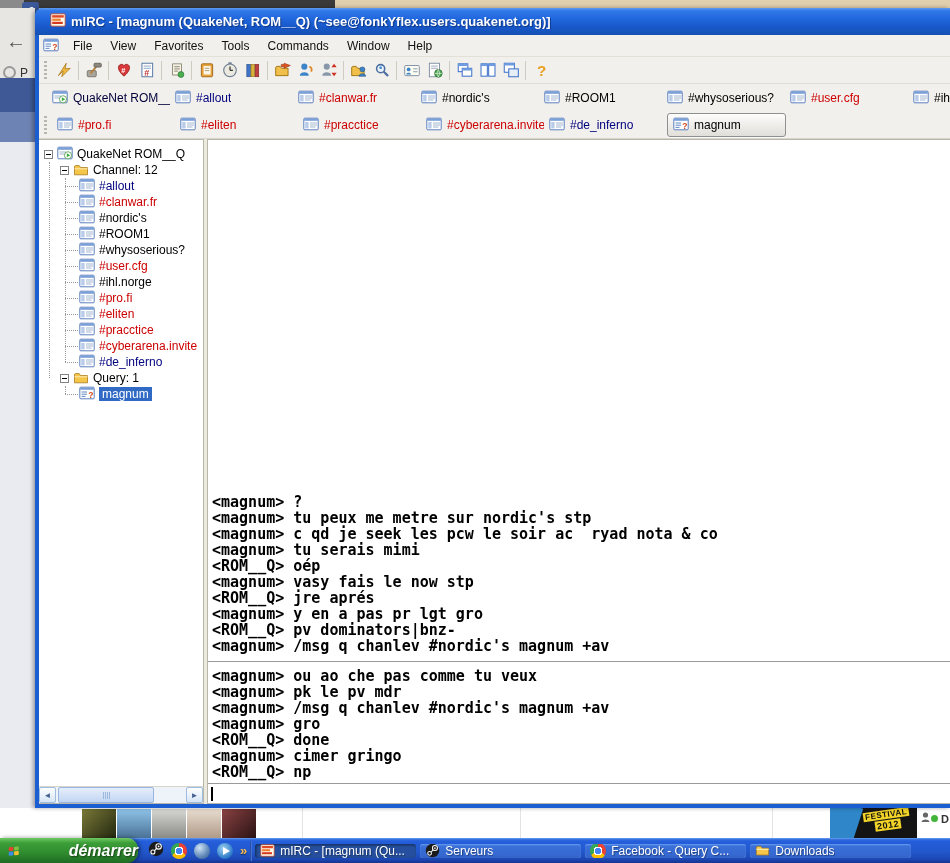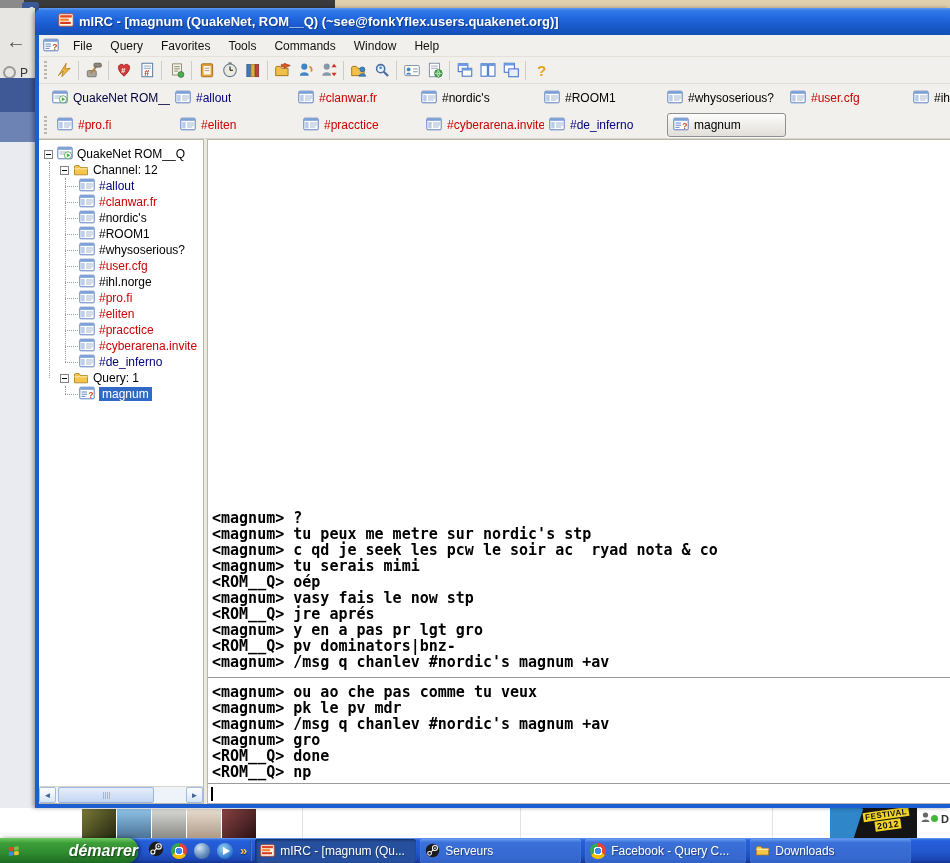--- a/index.html
+++ b/index.html
@@ -35,21 +35,21 @@
   .fest-2 { left:45px; top:14px; font-size:9px; }
   .presence { position:absolute; left:917px; top:806px; width:33px; height:32px; background:#fff; }
   .presence svg { position:absolute; left:3px; top:5px; }
   .presence .dot { position:absolute; left:14px; top:9px; width:7px; height:7px; border-radius:50%; background:#41b53a; }
   .presence .plabel { position:absolute; left:24px; top:7px; font-size:11px; font-weight:bold; color:#333; }
   
   .mirc-window { position:absolute; left:35px; top:8px; width:915px; height:800px;
     background:#1b5ed2; border-top-left-radius:8px; display:flex; flex-direction:column;
     padding:0 0 4px 4px; box-shadow:-2px 0 4px rgba(0,0,0,.35); }
   .titlebar { height:27px; border-top-left-radius:8px; display:flex; align-items:center; gap:5px;
-    padding-left:23px; margin-left:-4px;
+    padding-left:15px; margin-left:-4px;
     background:linear-gradient(180deg,#5f9af3 0%,#3079e8 10%,#2067de 40%,#1757c8 72%,#1550b4 100%); }
   .titlebar .wtitle { color:#fff; font-size:13px; font-weight:bold; white-space:nowrap; overflow:hidden;
     text-shadow:1px 1px 1px #10357f; }
   .window-body { flex:1; background:#f2f0ec; display:flex; flex-direction:column; overflow:hidden; }
   
   .menubar { height:22px; display:flex; align-items:center; background:#f2f0ec; padding-left:4px; gap:2px;
     border-bottom:1px solid #e3e0d8; }
   .menu-item { font-size:12px; color:#111; padding:2px 8px; }
   
   .toolbar { height:27px; display:flex; align-items:center; background:#f2f0ec; padding-left:2px;
@@ -106,21 +106,21 @@
   .taskbar { position:absolute; left:0; top:838px; width:950px; height:25px;
     background:linear-gradient(180deg,#6fa3ef 0%,#3a74e0 5%,#255edc 12%,#2258cc 55%,#1c47b5 85%,#15348f 100%); display:flex; align-items:center; }
   .start-btn { width:138px; height:25px; flex:none; display:flex; align-items:center; gap:5px; padding-left:8px;
     background:linear-gradient(180deg,#6fca62 0%,#3c9e38 20%,#2f8c2e 60%,#1e6b23 100%);
     border-radius:0 11px 11px 0; box-shadow:2px 0 4px rgba(0,0,0,.4); }
   .start-label { color:#fff; font-size:16px; font-weight:bold; font-style:italic; text-shadow:1px 1px 2px rgba(0,0,0,.55);margin-left:44px; }
   .quick-launch { display:flex; align-items:center; gap:7px; padding:0 6px 0 10px; }
   .ql-chevron { color:#ffc14d; font-weight:bold; font-size:13px; margin-left:1px; text-shadow:0 1px 1px rgba(0,0,0,.5); }
   .tb-divider { width:2px; height:20px; background:linear-gradient(90deg,#1a3e9c,#5583dd); margin:0 3px; }
   .tasks { display:flex; align-items:center; gap:4px; }
-  .task-btn { width:161px; height:24px; display:flex; align-items:center; gap:5px; padding-left:5px;
+  .task-btn { width:161px; height:14px; display:flex; align-items:center; gap:5px; padding-left:5px;
     border-radius:3px; background:linear-gradient(180deg,#639aef 0%,#3a70d8 15%,#3567cf 85%,#2d5dc0 100%);
     box-shadow:inset 0 0 1px #8cb0f2; overflow:hidden; }
   .task-btn.active { background:#26509f; box-shadow:inset 1px 1px 3px rgba(0,0,0,.5); }
   .task-label { color:#fff; font-size:12px; white-space:nowrap; overflow:hidden; text-shadow:1px 1px 1px rgba(0,0,0,.4); }
   .ql-ball { width:16px; height:16px; border-radius:50%; display:block; }
   .ball-chrome { background:
       radial-gradient(circle at 50% 50%, #4285f4 0 26%, #fff 27% 38%, rgba(0,0,0,0) 39%),
       conic-gradient(#ea4335 0 33%, #fbbc05 33% 67%, #34a853 67% 100%); }
   .ball-network { background:radial-gradient(circle at 35% 30%, #cfe4f5, #5e87b8 60%, #33567e); }
   .ball-wmp { position:relative; background:radial-gradient(circle at 40% 35%, #9fd4f2, #2a77c8 70%, #1a4f90); }
@@ -185,21 +185,21 @@
             <svg width="16" height="16" viewBox="0 0 16 16" style="flex:none">
               <rect x="0.8" y="1.2" width="14.4" height="11.6" rx="1" fill="#fff" stroke="#4a70b8" stroke-width="0.9"></rect>
               <rect x="1.2" y="1.6" width="13.6" height="2.2" fill="#7aa0d8"></rect>
               <line x1="2.5" y1="6" x2="8" y2="6" stroke="#6f92c8" stroke-width="1.1"></line>
               <line x1="2.5" y1="8.2" x2="8" y2="8.2" stroke="#6f92c8" stroke-width="1.1"></line>
               <line x1="2.5" y1="10.4" x2="6.5" y2="10.4" stroke="#6f92c8" stroke-width="1.1"></line>
               <text x="9.2" y="11.6" font-size="8.5" font-weight="bold" fill="#d04818">?</text>
             </svg>
           </span>
       <div class="menu-item">File</div>
-          <div class="menu-item">Query</div>
+          <div class="menu-item">View</div>
           <div class="menu-item">Favorites</div>
           <div class="menu-item">Tools</div>
           <div class="menu-item">Commands</div>
           <div class="menu-item">Window</div>
           <div class="menu-item">Help</div>
         </div>
       <div class="toolbar" id="toolbar">
         <div class="gripper"></div>
       <div class="tb-btn">
             <svg width="18" height="18" viewBox="0 0 16 16" style="flex:none">
@@ -713,20 +713,21 @@
               <div class="chat-line">&lt;ROM__Q&gt; jre aprés</div>
               <div class="chat-line">&lt;magnum&gt; y en a pas pr lgt gro</div>
               <div class="chat-line">&lt;ROM__Q&gt; pv dominators|bnz-</div>
               <div class="chat-line">&lt;magnum&gt; /msg q chanlev #nordic's magnum +av</div>
               <div class="chat-sep"></div>
               <div class="chat-line">&lt;magnum&gt; ou ao che pas comme tu veux</div>
               <div class="chat-line">&lt;magnum&gt; pk le pv mdr</div>
               <div class="chat-line">&lt;magnum&gt; /msg q chanlev #nordic's magnum +av</div>
               <div class="chat-line">&lt;magnum&gt; gro</div>
               <div class="chat-line">&lt;ROM__Q&gt; done</div>
+              <div class="chat-line">&lt;magnum&gt; cimer gringo</div>
               <div class="chat-line">&lt;ROM__Q&gt; np</div>
             </div>
           <div class="editbox">
             <span class="caret"></span>
           </div>
         </div>
       </div>
     </div>
   </div>
 

